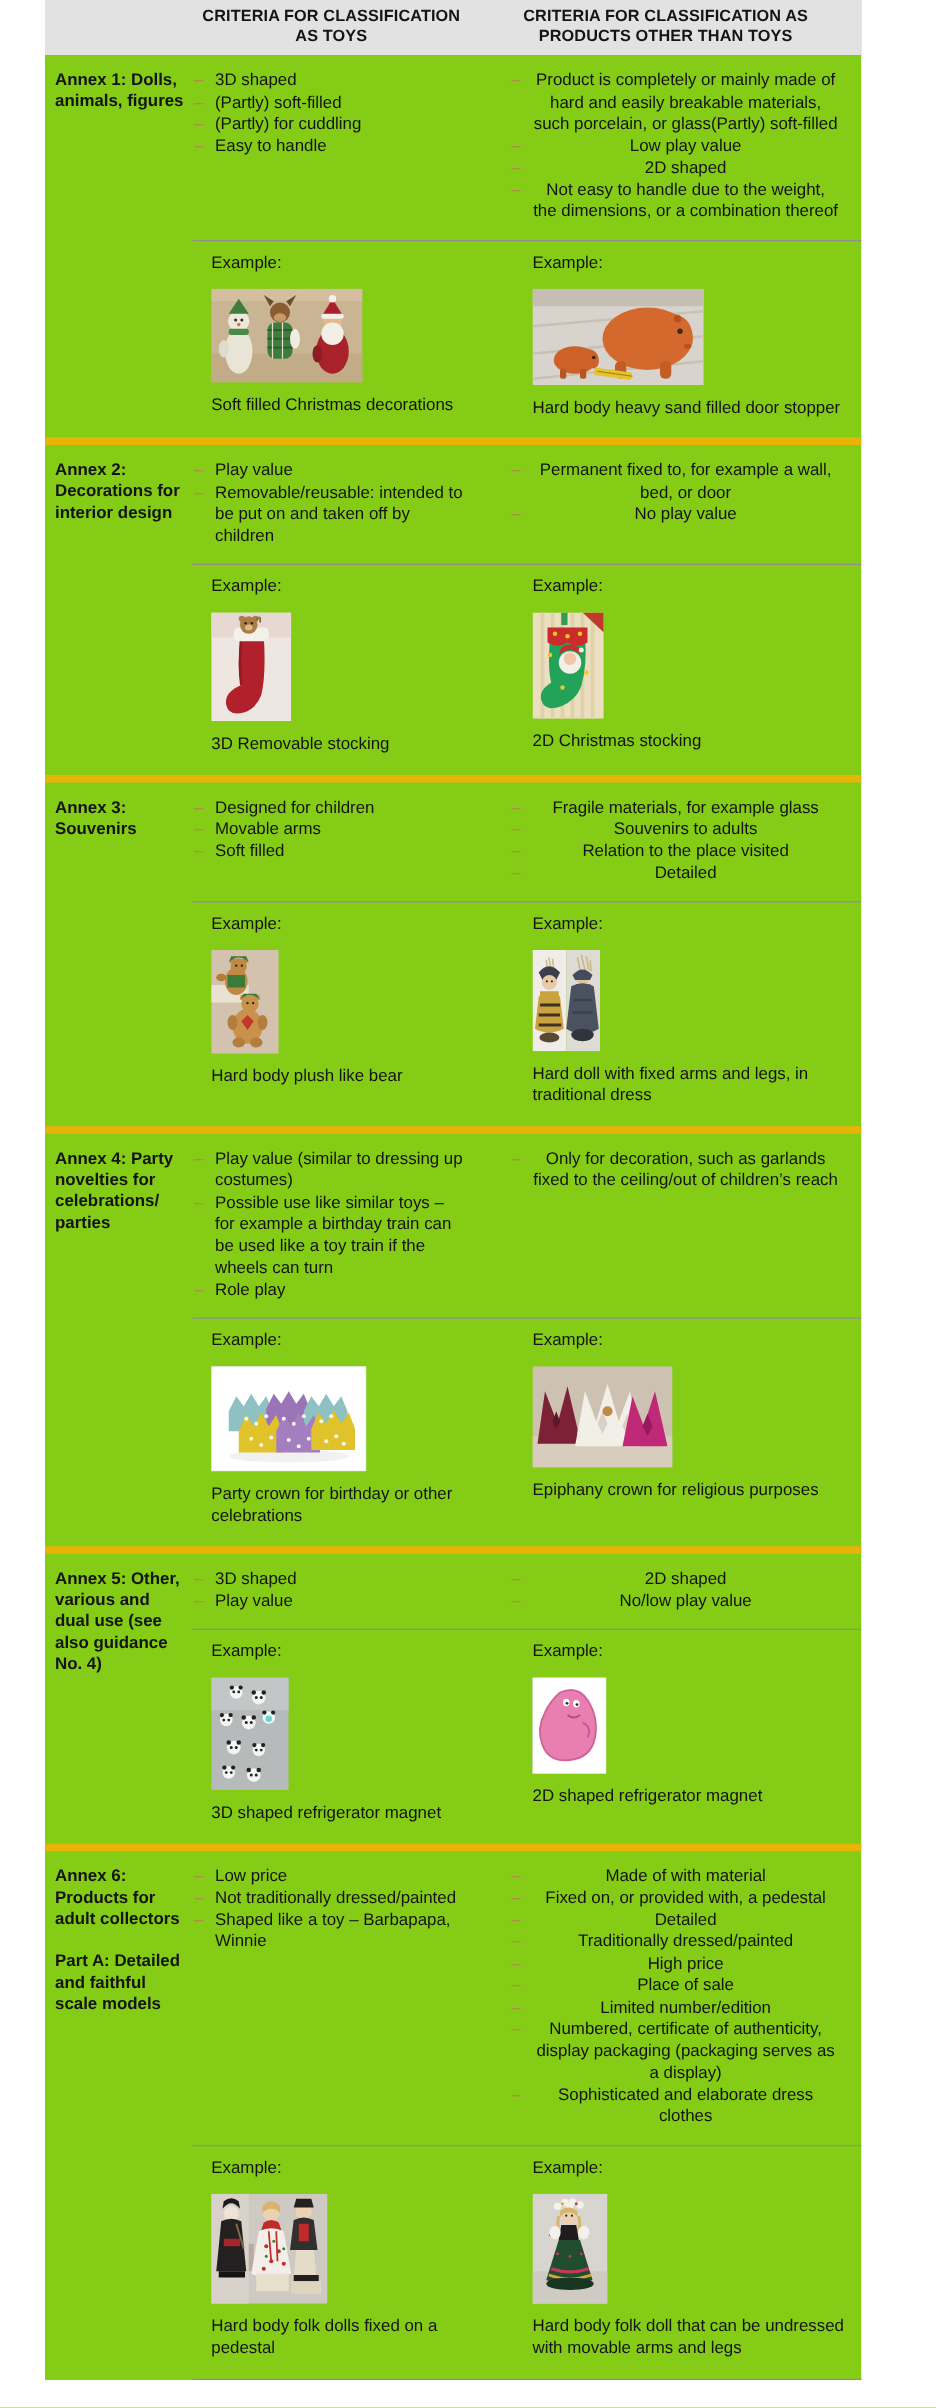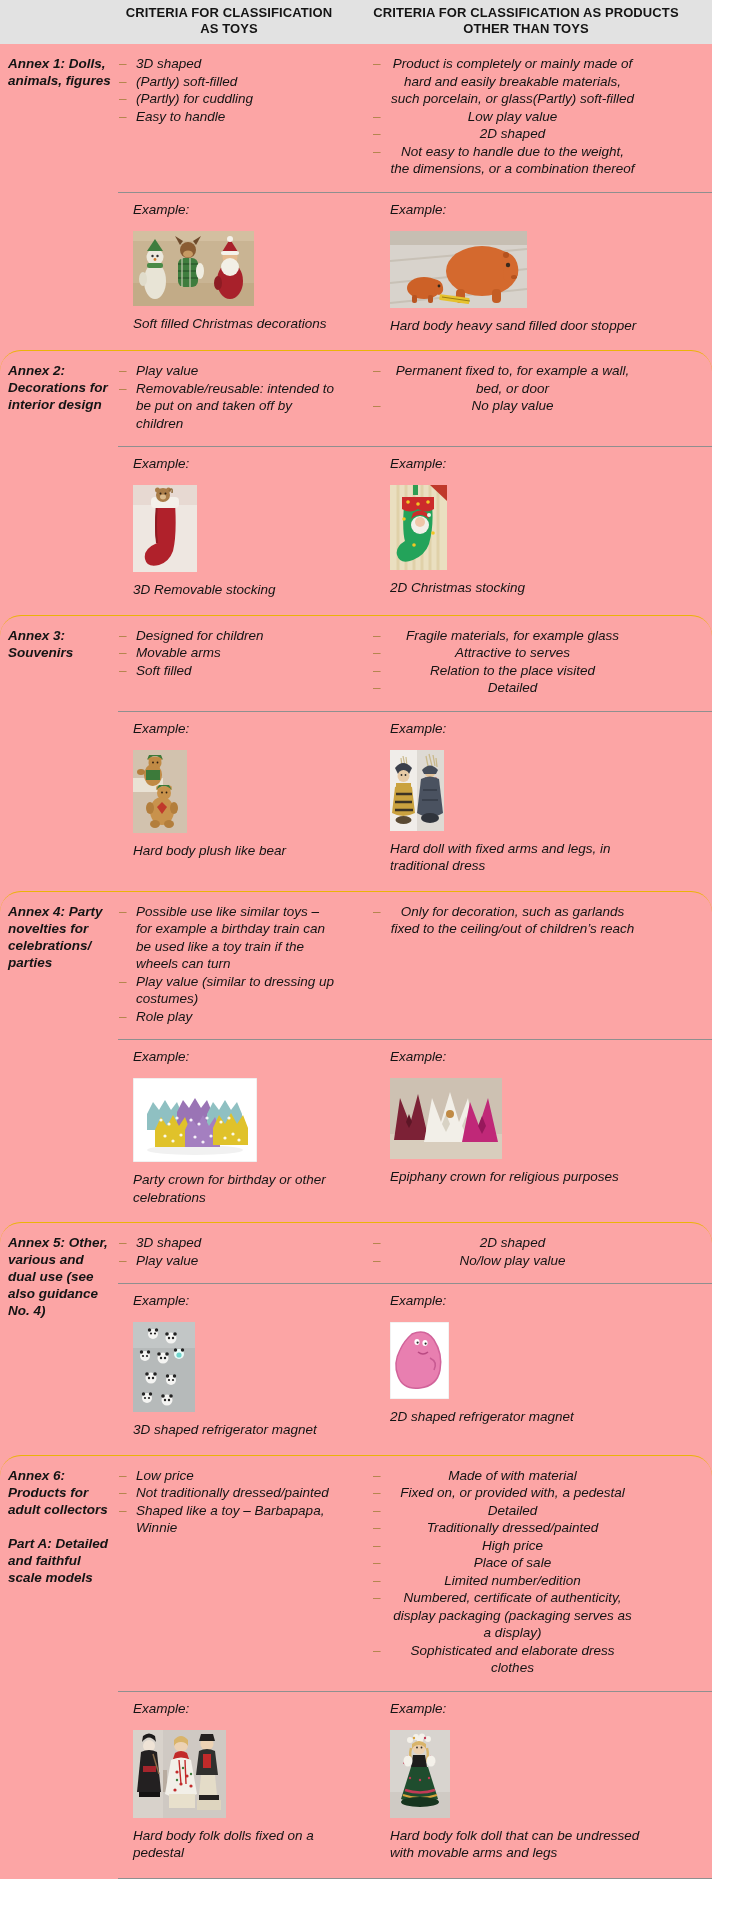--- a/index.html
+++ b/index.html
@@ -2,21 +2,21 @@
 <html><head>
 <meta charset="utf-8">
 <style>
   html,body{margin:0;padding:0;background:#ffffff;}
   body{
     width:749px;
     font-family:"Liberation Sans","DejaVu Sans",sans-serif;
     color:#141414;
     -webkit-font-smoothing:antialiased;
   }
-  .doc{width:712px;position:relative;background:#fca5a5;}
+  .doc{width:653px;position:relative;background:#84cc16;margin-left:36px;}
 
   
   .hdr{
     display:grid;
     grid-template-columns:118px 242px 1fr;
     background:#e2e2e2;
     padding:5px 0 7px;
   }
   .hdr-cell{
     font-weight:bold;
@@ -25,23 +25,22 @@
     text-align:center;
     padding:0 26px 0 6px;
     letter-spacing:.1px;
   }
   .hdr-cell.first{padding:0;}
 
   
   .annex-row{
     display:grid;
     grid-template-columns:118px 1fr;
-    font-style:italic;
-  }
-  .annex-row + .annex-row{border-top:1px solid #eab308;border-radius:21px;}
+  }
+  .annex-row + .annex-row{border-top:6px solid #eab308;}
   .label-cell{
     padding:11px 6px 10px 8px;
     font-weight:bold;
     font-size:13.5px;
     line-height:17px;
   }
   .label-cell p{margin:0 0 17px;}
   .label-cell p:last-child{margin-bottom:0;}
 
   .body-cell{padding:0;}
@@ -250,21 +249,21 @@
     </div>
     <div class="body-cell">
       <div class="criteria">
         <ul class="crit toys">
           <li>Designed for children</li>
           <li>Movable arms</li>
           <li>Soft filled</li>
         </ul>
         <ul class="crit other">
           <li>Fragile materials, for example glass</li>
-          <li>Attractive to serves</li>
+          <li>Souvenirs to adults</li>
           <li>Relation to the place visited</li>
           <li>Detailed</li>
         </ul>
       </div>
       <div class="ex-sep"></div>
       <div class="examples">
         <div class="ex-cell toys">
           <p class="ex-label">Example:</p>
           <svg class="photo" width="54" height="83" viewBox="0 0 54 83">
             <rect width="54" height="83" fill="#d2c2ae"></rect>
@@ -325,22 +324,22 @@
     </div>
   </section>
 
   <section class="annex-row">
     <div class="label-cell">
       <p>Annex 4: Party novelties for celebrations/ parties</p>
     </div>
     <div class="body-cell">
       <div class="criteria">
         <ul class="crit toys">
+          <li>Play value (similar to dressing up costumes)</li>
           <li>Possible use like similar toys – for example a birthday train can be used like a toy train if the wheels can turn</li>
-          <li>Play value (similar to dressing up costumes)</li>
           <li>Role play</li>
         </ul>
         <ul class="crit other">
           <li>Only for decoration, such as garlands fixed to the ceiling/out of children’s reach</li>
         </ul>
       </div>
       <div class="ex-sep"></div>
       <div class="examples">
         <div class="ex-cell toys">
           <p class="ex-label">Example:</p>

